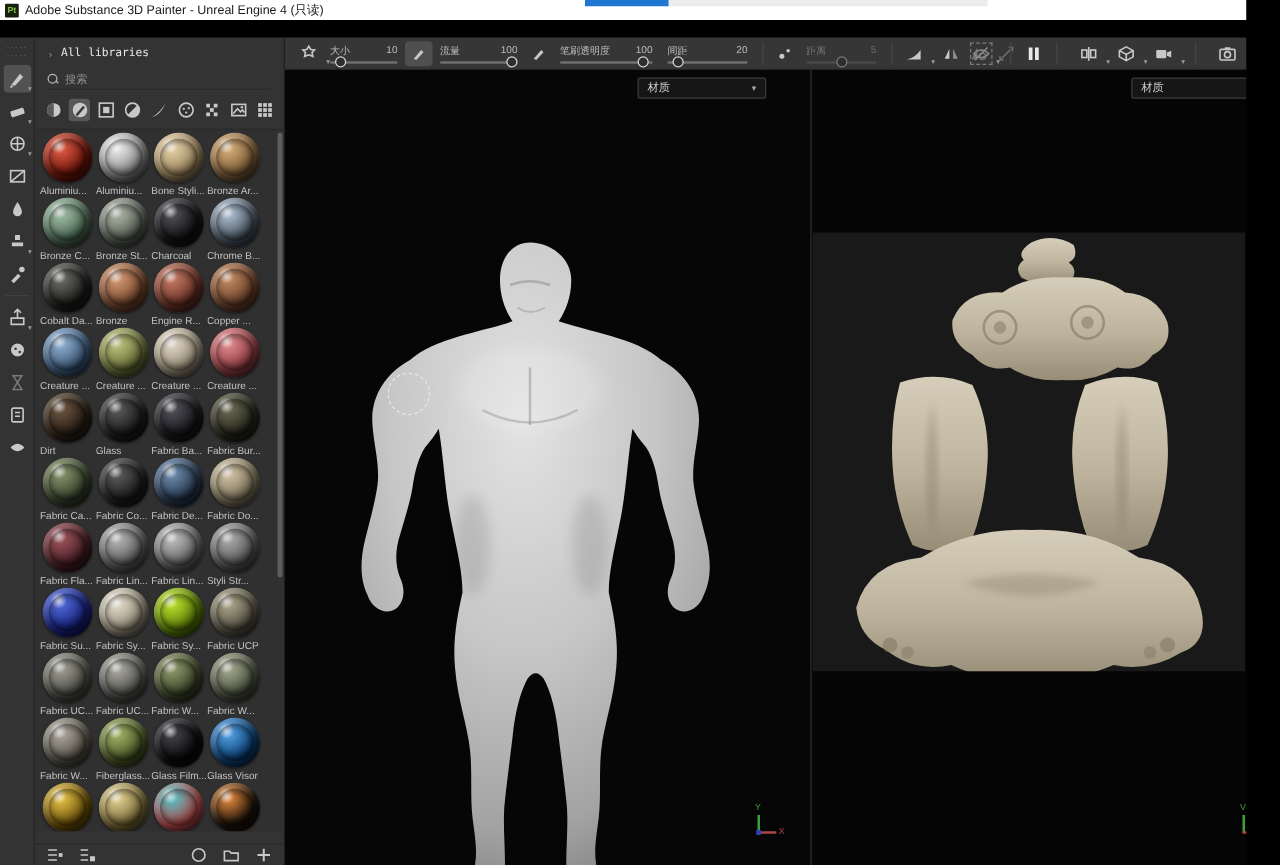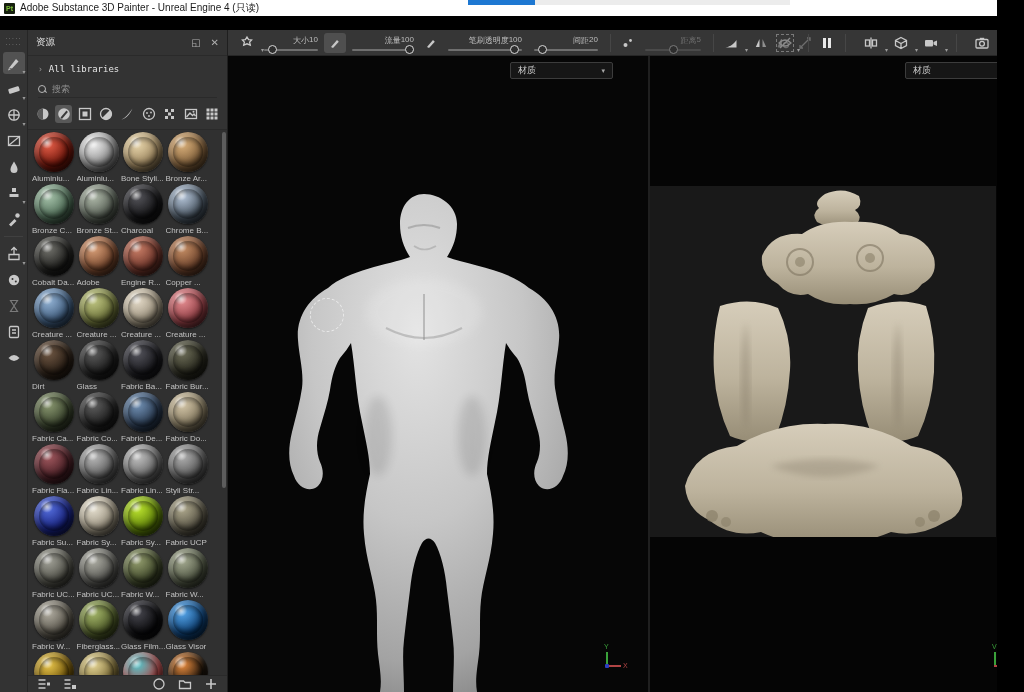--- a/index.html
+++ b/index.html
@@ -17,21 +17,21 @@
   
   #menubar{position:absolute;left:0;top:16px;width:1024px;height:14px;background:#2b2b2b;
            display:flex;align-items:center;padding-left:6px;box-sizing:border-box;}
   .menu-item{padding:0 9px;color:#d4d4d4;font-size:9px;line-height:14px;cursor:default;}
   
   #toolbar{position:absolute;left:228px;top:30px;width:796px;height:26px;background:#363636;
            border-bottom:1px solid #262626;display:flex;align-items:center;box-sizing:border-box;
            padding-left:8px;}
   .tb-sep{width:1px;height:18px;background:#464646;margin:0 6px;flex:none;}
   .param{flex:none;margin:0 6px;position:relative;}
-  .param .ph{display:flex;justify-content:flex-end;font-size:8px;color:#bdbdbd;height:10px;}
+  .param .ph{display:flex;justify-content:space-between;font-size:8px;color:#bdbdbd;height:10px;}
   .param .track{position:relative;height:2px;background:#6f6f6f;border-radius:1px;margin-top:4px;}
   .param .knob{position:absolute;top:-4px;width:9px;height:9px;border-radius:50%;
                background:#2e2e2e;border:1.5px solid #d8d8d8;box-sizing:border-box;}
   .param.dim .ph{color:#6f6f6f;} .param.dim .track{background:#4a4a4a;}
   .param.dim .knob{border-color:#7a7a7a;}
   .tbtn{flex:none;width:22px;height:20px;border-radius:3px;display:flex;align-items:center;
         justify-content:center;position:relative;}
   .tbtn.sel{background:#4f4f4f;}
   .tbtn.dim svg *{stroke:#6e6e6e !important;fill-opacity:.45;}
   .chev{font-size:6px;color:#9a9a9a;position:absolute;right:-6px;bottom:0;}
@@ -368,25 +368,20 @@
   <div class="ltool">
         <span>
           <svg width="16" height="16" viewBox="0 0 16 16">
             <path d="M2.5 8 q5.5 -6 11 0 q-5.5 6 -11 0z" fill="#c8c8c8"></path>
           </svg>
         </span>
       </div>
 </div>
 
 <div id="assets">
-  <div class="hdr">
-    <span class="t">资源</span>
-    <span class="hicon">◱</span>
-    <span class="hicon">✕</span>
-  </div>
   <div id="libs-row">
     <span class="ch">›</span>
     <span>All libraries</span>
   </div>
   <div id="search-row">
     <span class="mag"></span>
     <span>搜索</span>
   </div>
   <div id="filter-row">
     <div class="ficon">
@@ -509,21 +504,21 @@
         <div class="mcell" style="left: 137.5px; top: 54px;">
           <div class="sphere" style="background: radial-gradient(circle at 32% 26%, rgba(255, 255, 255, 0.85) 0%, rgba(255, 255, 255, 0) 16%), radial-gradient(circle at 36% 30%, rgb(184, 200, 220) 0%, rgb(70, 82, 94) 58%, rgba(0, 0, 0, 0.85) 105%);"></div>
           <div class="mlabel">Chrome B...</div>
         </div>
         <div class="mcell" style="left: 4px; top: 106px;">
           <div class="sphere" style="background: radial-gradient(circle at 32% 26%, rgba(255, 255, 255, 0.85) 0%, rgba(255, 255, 255, 0) 16%), radial-gradient(circle at 36% 30%, rgb(116, 116, 110) 0%, rgb(30, 30, 28) 58%, rgba(0, 0, 0, 0.85) 105%);"></div>
           <div class="mlabel">Cobalt Da...</div>
         </div>
         <div class="mcell" style="left: 48.5px; top: 106px;">
           <div class="sphere" style="background: radial-gradient(circle at 32% 26%, rgba(255, 255, 255, 0.85) 0%, rgba(255, 255, 255, 0) 16%), radial-gradient(circle at 36% 30%, rgb(220, 162, 122) 0%, rgb(116, 69, 44) 58%, rgba(0, 0, 0, 0.85) 105%);"></div>
-          <div class="mlabel">Adobe</div>
+          <div class="mlabel">Bronze</div>
         </div>
         <div class="mcell" style="left: 93px; top: 106px;">
           <div class="sphere" style="background: radial-gradient(circle at 32% 26%, rgba(255, 255, 255, 0.85) 0%, rgba(255, 255, 255, 0) 16%), radial-gradient(circle at 36% 30%, rgb(204, 128, 104) 0%, rgb(106, 50, 40) 58%, rgba(0, 0, 0, 0.85) 105%);"></div>
           <div class="mlabel">Engine R...</div>
         </div>
         <div class="mcell" style="left: 137.5px; top: 106px;">
           <div class="sphere" style="background: radial-gradient(circle at 32% 26%, rgba(255, 255, 255, 0.85) 0%, rgba(255, 255, 255, 0) 16%), radial-gradient(circle at 36% 30%, rgb(200, 144, 102) 0%, rgb(106, 64, 42) 58%, rgba(0, 0, 0, 0.85) 105%);"></div>
           <div class="mlabel">Copper ...</div>
         </div>
         <div class="mcell" style="left: 4px; top: 158px;">

